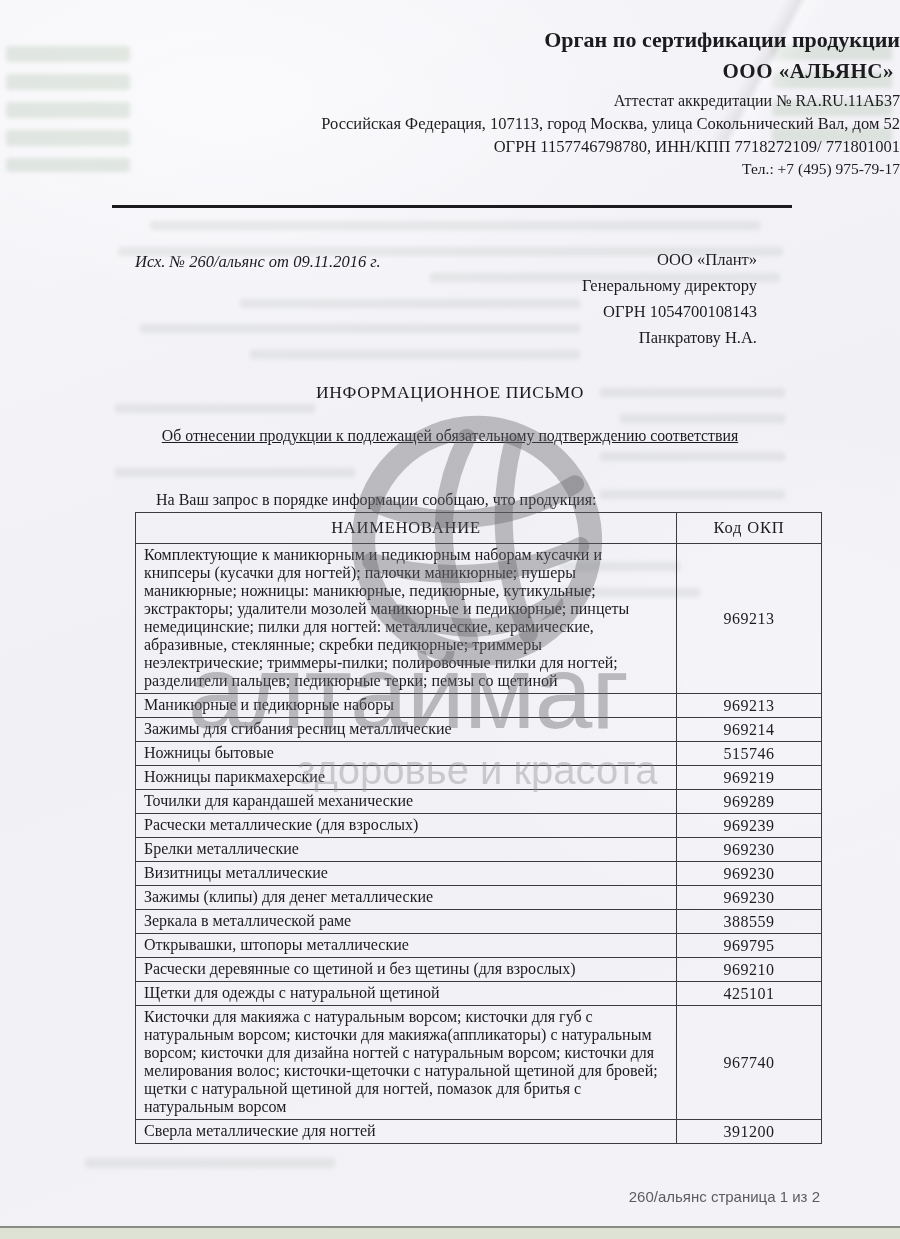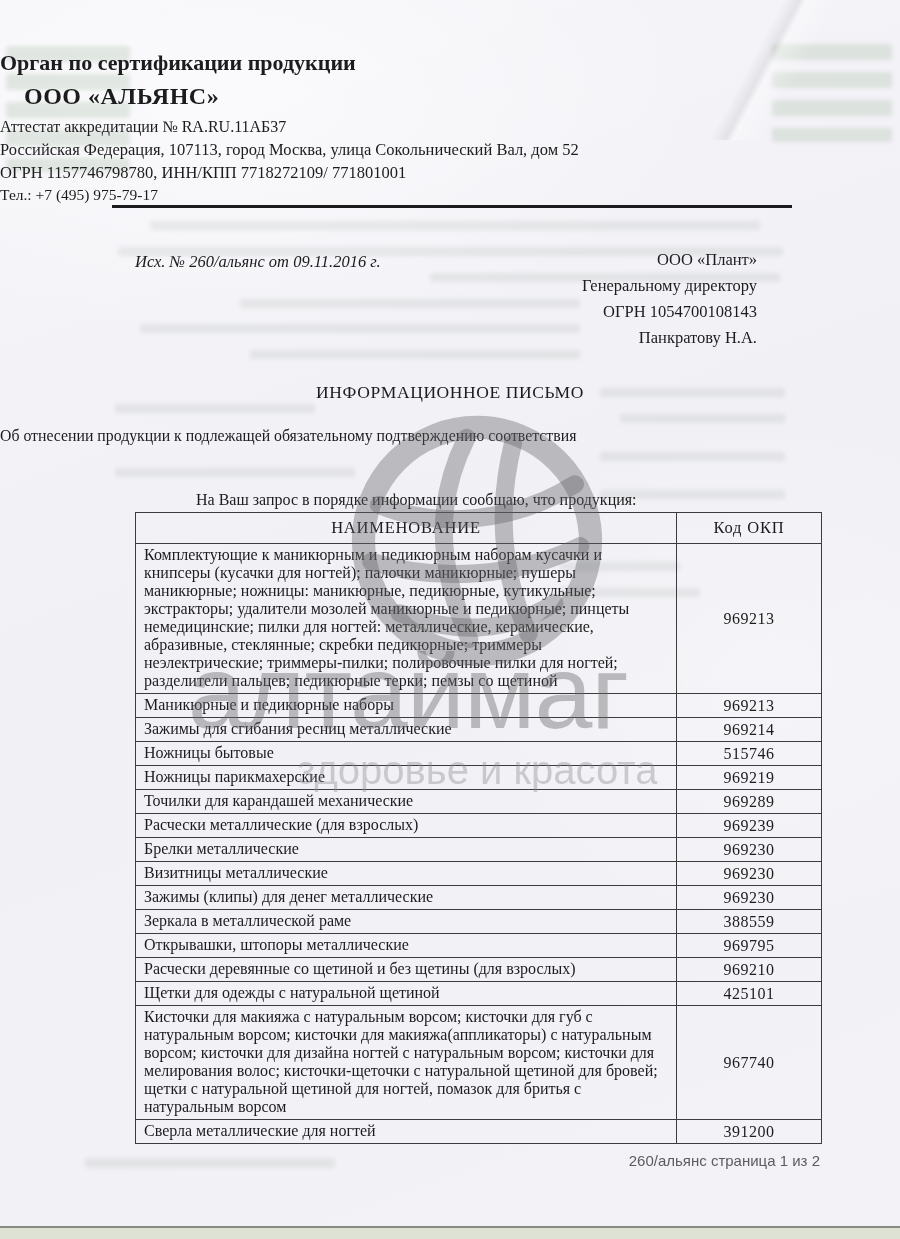--- a/index.html
+++ b/index.html
@@ -14,52 +14,52 @@
       linear-gradient(160deg,#f6f5f9 0%,#f1f0f5 45%,#f3f2f6 100%);
     color:#1c1c1e;
   }
   .page-edge{position:absolute;left:0;top:1226px;width:900px;height:2px;background:#868c82;}
   .crease{position:absolute;right:-20px;top:-30px;width:300px;height:170px;
     background:linear-gradient(118deg, rgba(255,255,255,0) 46%, rgba(90,90,100,0.10) 50%, rgba(255,255,255,0.35) 52%, rgba(255,255,255,0) 60%);}
   
   .ghost{position:absolute;filter:blur(2px);border-radius:3px;background:rgba(125,138,120,0.13);}
   .ghost.green{background:rgba(140,168,136,0.22);}
   
-  .hdr{position:absolute;left:0;top:52px;width:900px;text-align:left;line-height:1.0;}
+  .hdr{position:absolute;left:0;top:29px;width:900px;text-align:right;line-height:1.0;}
   .hdr .h1{font-size:22px;font-weight:bold;margin:0 0 10px 0;}
-  .hdr .h2{font-size:24px;font-weight:bold;margin:0 0 11px 0;letter-spacing:0.5px;padding-left:24px;}
+  .hdr .h2{font-size:21px;font-weight:bold;margin:0 6px 11px 0;letter-spacing:0.5px;padding-left:24px;}
   .hdr .h3{font-size:16px;margin:0 0 7px 0;}
   .hdr .h4{font-size:16.5px;margin:0 0 6px 0;}
   .hdr .h5{font-size:16.5px;margin:0 0 6px 0;}
   .hdr .h6{font-size:15.5px;margin:4px 0 6px 0;}
   .hdr .h7{font-size:15.5px;margin:0;}
   .hdr .h7 .email{text-decoration:underline;}
   .rule{position:absolute;left:112px;top:205px;width:680px;height:3px;background:#1b1b1d;}
   
   .ref{position:absolute;left:135px;top:252px;font-size:16.5px;font-style:italic;}
   .recipient{position:absolute;right:143px;top:247px;text-align:right;font-size:16.5px;line-height:26px;}
   .title{position:absolute;left:0;top:382px;width:900px;text-align:center;font-size:17.5px;letter-spacing:0.6px;}
-  .subtitle{position:absolute;left:0;top:427px;width:900px;font-size:15.8px;}
-  .intro{position:absolute;left:156px;top:491px;font-size:16px;margin-left:40px;}
+  .subtitle{position:absolute;left:0;top:427px;width:900px;text-align:center;font-size:15.8px;text-decoration:underline;}
+  .intro{position:absolute;left:156px;top:491px;font-size:16px;}
   
   table.okp{position:absolute;left:135px;top:512px;width:686px;border-collapse:collapse;font-size:16px;line-height:18px;table-layout:fixed;}
   table.okp col.c-name{width:541px;}
   table.okp col.c-code{width:145px;}
   table.okp th, table.okp td{border:1.6px solid #3c3c3e;font-weight:normal;}
   table.okp th{font-size:16.5px;padding:6px 4px;text-align:center;letter-spacing:0.8px;}
   td.name{padding:2px 12px 3px 8px;text-align:left;vertical-align:middle;}
   td.code{padding:2px 4px;text-align:center;vertical-align:middle;letter-spacing:0.5px;}
   
   .wm-logo{position:absolute;left:348px;top:412px;width:258px;height:258px;color:rgba(96,96,100,0.38);pointer-events:none;}
   .wm-brand{position:absolute;left:188px;top:640px;width:560px;font-family:"Liberation Sans","DejaVu Sans",sans-serif;
     font-size:104px;font-weight:normal;letter-spacing:-1px;color:rgba(104,104,108,0.42);pointer-events:none;line-height:1;}
   .wm-tagline{position:absolute;left:297px;top:750px;font-family:"Liberation Sans","DejaVu Sans",sans-serif;
     font-size:40px;color:rgba(140,140,144,0.40);pointer-events:none;line-height:1;}
   
-  .footer{position:absolute;right:80px;top:1152px;font-family:"Liberation Sans","DejaVu Sans",sans-serif;font-size:15px;color:#5c5c60;}
+  .footer{position:absolute;right:80px;top:1188px;font-family:"Liberation Sans","DejaVu Sans",sans-serif;font-size:15px;color:#5c5c60;}
   .scan-bottom{position:absolute;left:0;top:1228px;width:900px;height:11px;background:#dde2d4;}
 </style>
 </head>
 <body>
 
 <div class="canvas">
   <div class="sheet">
 
     <div class="ghost green" style="left:6px;top:46px;width:124px;height:16px;"></div>
     <div class="ghost green" style="left:6px;top:74px;width:124px;height:16px;"></div>

